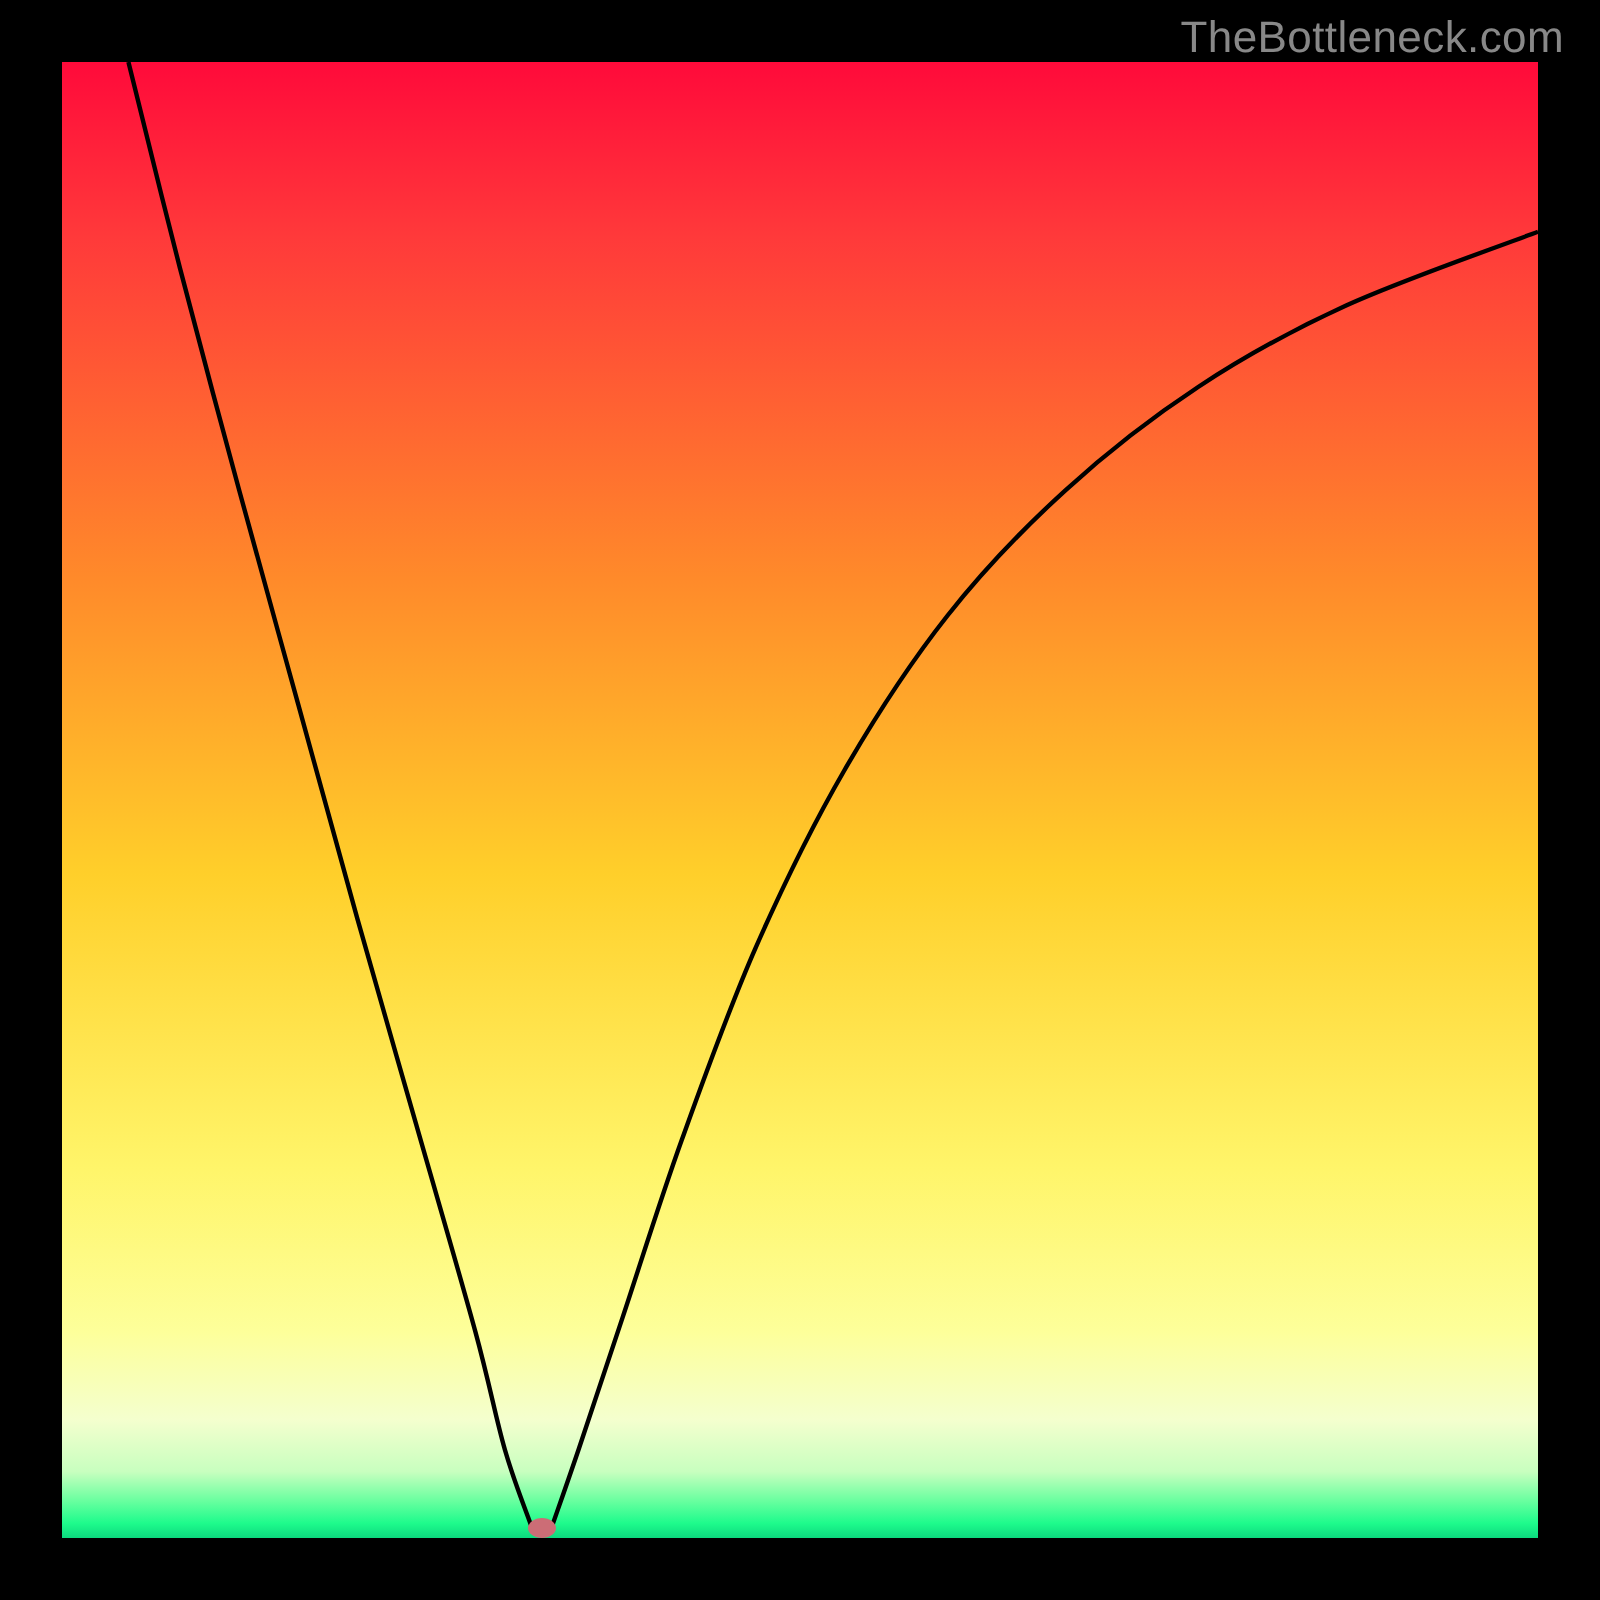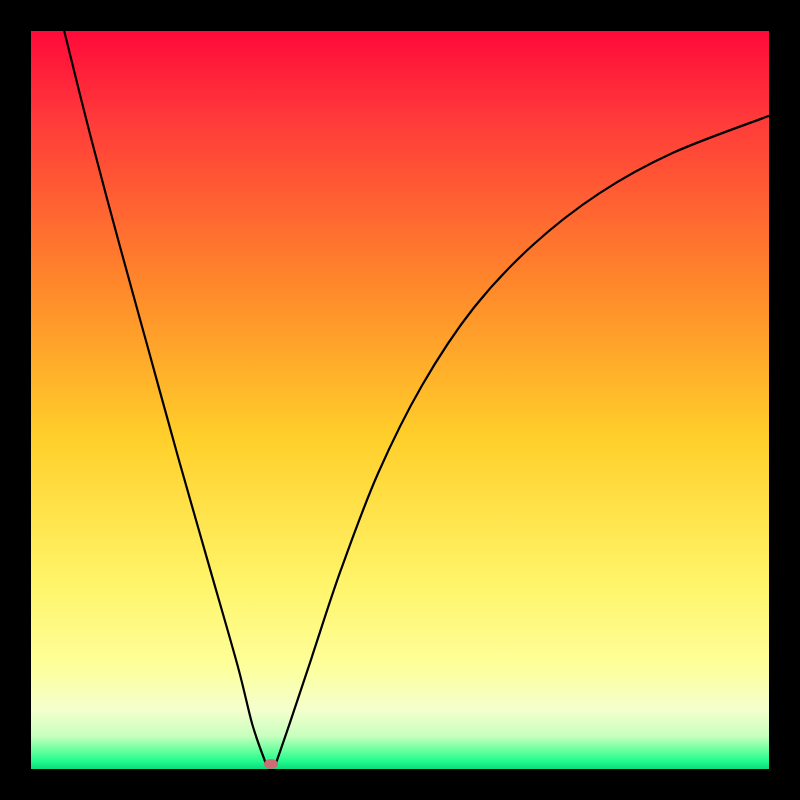--- a/index.html
+++ b/index.html
@@ -89,13 +89,14 @@
     </svg>
 
     <svg class="curve-svg" viewBox="0 0 738 738" preserveAspectRatio="none">
       <path id="curve-left" d="M 33.21 0 C 37.515 17.22000000000001 49.815 67.65000000000006 59.04 103.32000000000005 C 68.265 138.99000000000004 78.72 177.73499999999999 88.56 214.01999999999998 C 98.4 250.30499999999998 108.24 285.36 118.08 321.03000000000003 C 127.92 356.70000000000005 137.76 392.985 147.6 428.04 C 157.44 463.095 167.28 496.92 177.12 531.36 C 186.96 565.8 199.26000000000002 607.6199999999999 206.64000000000001 634.68 C 214.02 661.74 216.726 677.484 221.4 693.72 C 226.074 709.956 232.47 725.7 234.684 732.096" fill="none" stroke="#000" stroke-width="2.2"></path>
       <path id="curve-right" d="M 245.01600000000002 732.096 C 247.23000000000002 725.7 252.39600000000002 711.186 258.3 693.72 C 264.204 676.254 271.83 653.13 280.44 627.3 C 289.05 601.4699999999999 298.89 569.49 309.96 538.74 C 321.03 507.99 333.3299999999999 473.55 346.85999999999996 442.8 C 360.39 412.05 375.15000000000003 381.915 391.14000000000004 354.24 C 407.13000000000005 326.565 424.35 300.12 442.8 276.75 C 461.25 253.38 480.93000000000006 233.08499999999998 501.84000000000003 214.01999999999998 C 522.75 194.95499999999998 544.89 177.735 568.26 162.36 C 591.63 146.985 613.77 134.68499999999997 642.06 121.76999999999998 C 670.3499999999999 108.85499999999998 722.01 91.02 738 84.87" fill="none" stroke="#000" stroke-width="2.2"></path>
     </svg>
 
     <div class="marker" id="min-marker" style="left: 239.85px; top: 732.834px; background: rgb(204, 109, 118);"></div>
   </div>
 
+  <div class="watermark">TheBottleneck.com</div>
 </div>
 
 </body></html>

